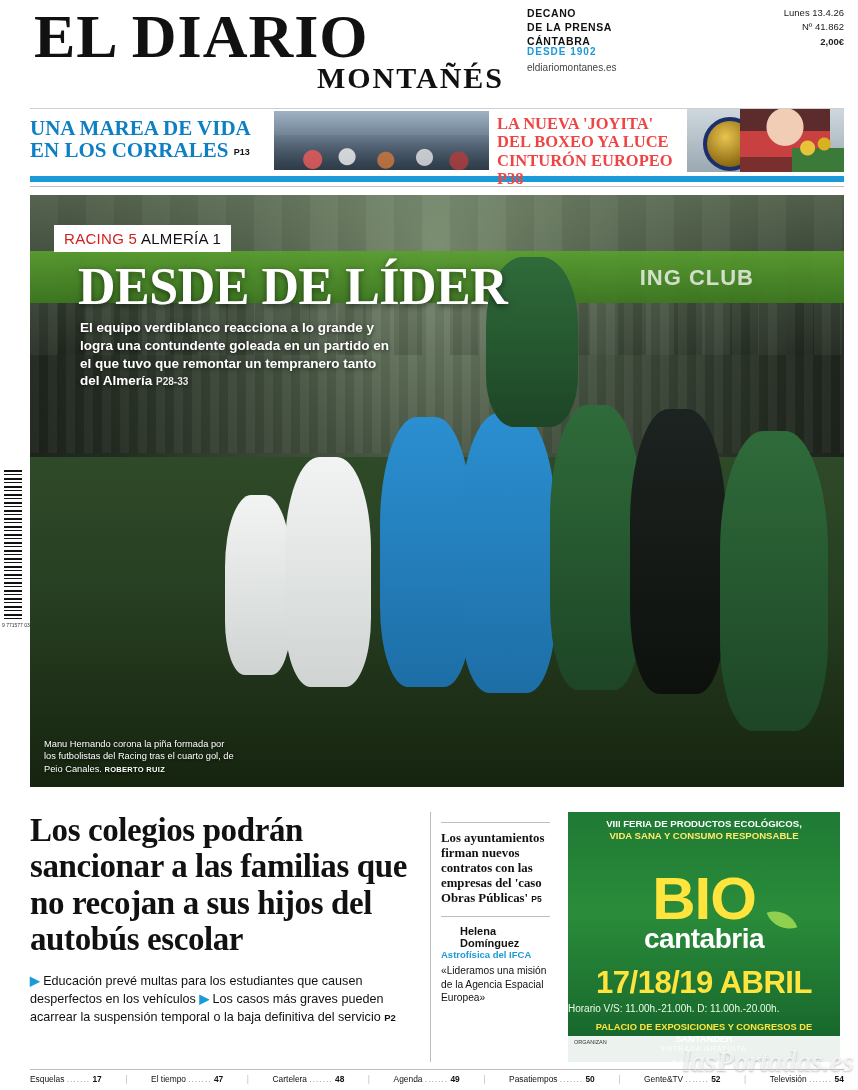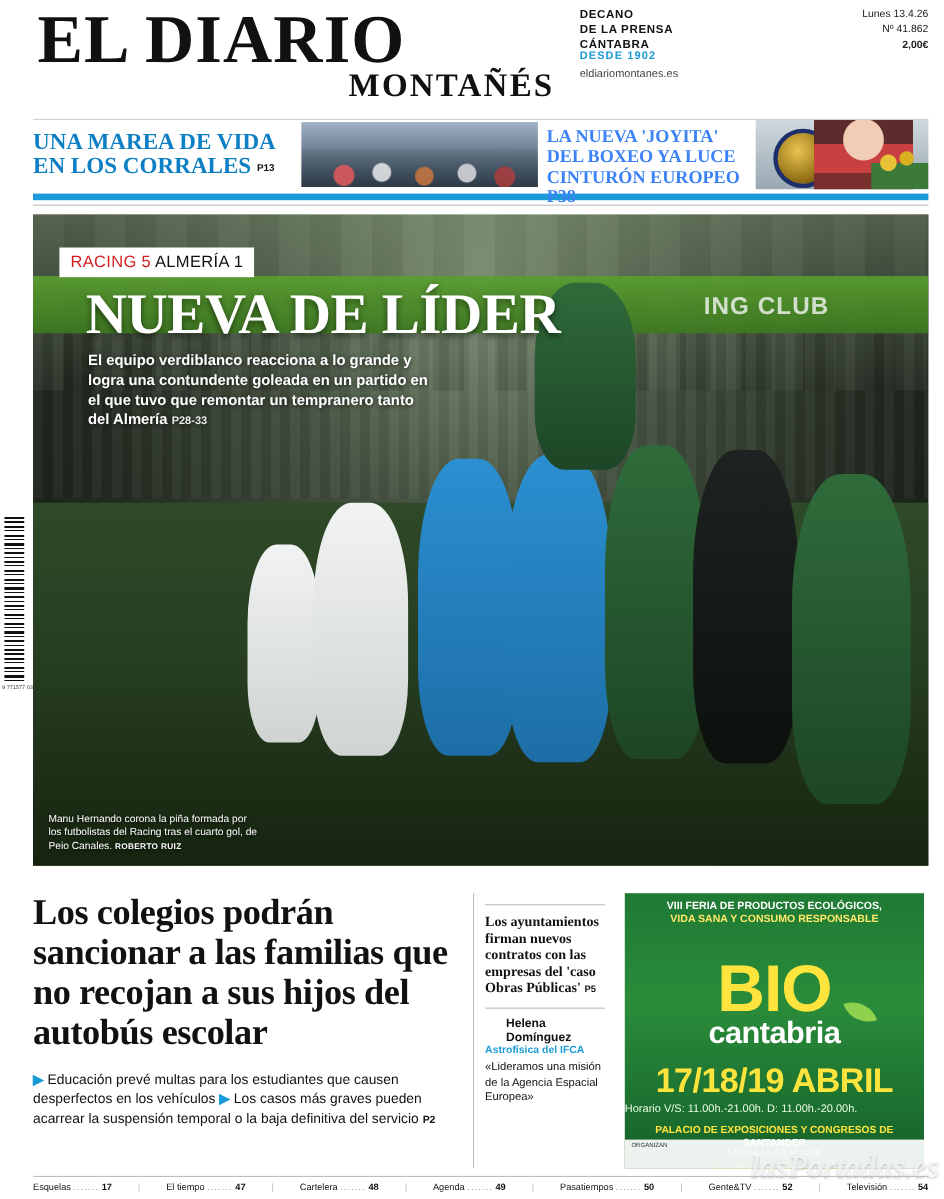--- a/index.html
+++ b/index.html
@@ -110,21 +110,21 @@
       radial-gradient(circle at 52% 72%, rgba(210,120,60,.8) 0 8px, transparent 9px),
       radial-gradient(circle at 70% 64%, rgba(240,240,240,.75) 0 8px, transparent 9px),
       radial-gradient(circle at 86% 74%, rgba(180,60,60,.8) 0 9px, transparent 10px),
       linear-gradient(180deg, rgba(60,70,85,.1), rgba(30,40,50,.6));
   }
   .promo-mid {
     width: 190px; padding-top: 6px;
   }
   .promo-title2 {
     font-family: "Liberation Serif", serif;
-    font-weight: bold; font-size: 16.5px; line-height: 1.12; color: #3b82f6;
+    font-weight: bold; font-size: 16.5px; line-height: 1.12; color: #ef4444;
   }
   .promo-img-2 {
     flex: 1; position: relative; overflow: hidden;
     background: linear-gradient(180deg,#cfd8de 0%,#9aa8b2 100%);
   }
   .promo-img-2 .belt {
     position:absolute; left: 16px; top: 8px; width: 54px; height: 54px;
     border-radius: 50%;
     background: radial-gradient(circle at 40% 35%, #e8c44f, #8e6a14 70%, #5c440b);
     border: 4px solid #1d2f6b;
@@ -404,21 +404,21 @@
     <div class="pl green" style="left:520px; top:210px; width:92px; height:285px;"></div>
     <div class="pl dark" style="left:600px; top:214px; width:96px; height:285px;"></div>
     <div class="pl green" style="left:690px; top:236px; width:108px; height:300px;"></div>
     <div class="pl green" style="left:456px; top:62px; width:92px; height:170px;"></div>
 
     <div class="score-badge">
       <span class="red">RACING 5</span>
       <span>ALMERÍA 1</span>
     </div>
 
-    <div class="main-head">NUEVA DE LÍDER</div>
+    <div class="main-head">DESDE DE LÍDER</div>
 
     <div class="main-sub">
       <span>El equipo verdiblanco reacciona a lo grande y logra una contundente goleada en un partido en el que tuvo que remontar un tempranero tanto del Almería</span>
       <span class="pg">P28-33</span>
     </div>
 
     <div class="photo-caption">
       <span>Manu Hernando corona la piña formada por los futbolistas del Racing tras el cuarto gol, de Peio Canales.</span>
       <span class="credit">ROBERTO RUIZ</span>
     </div>

